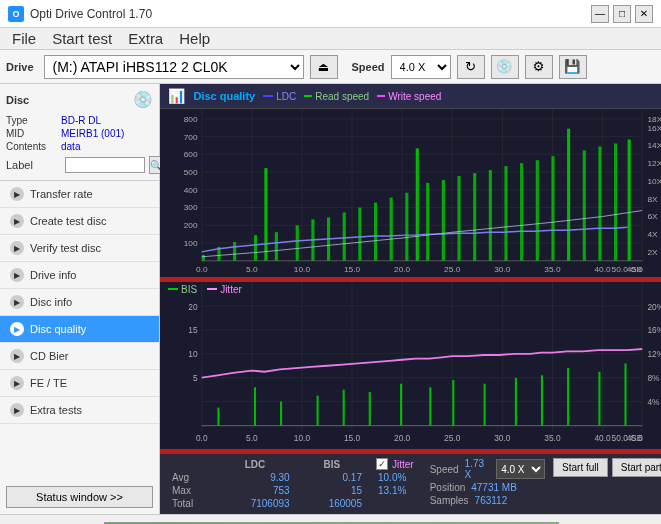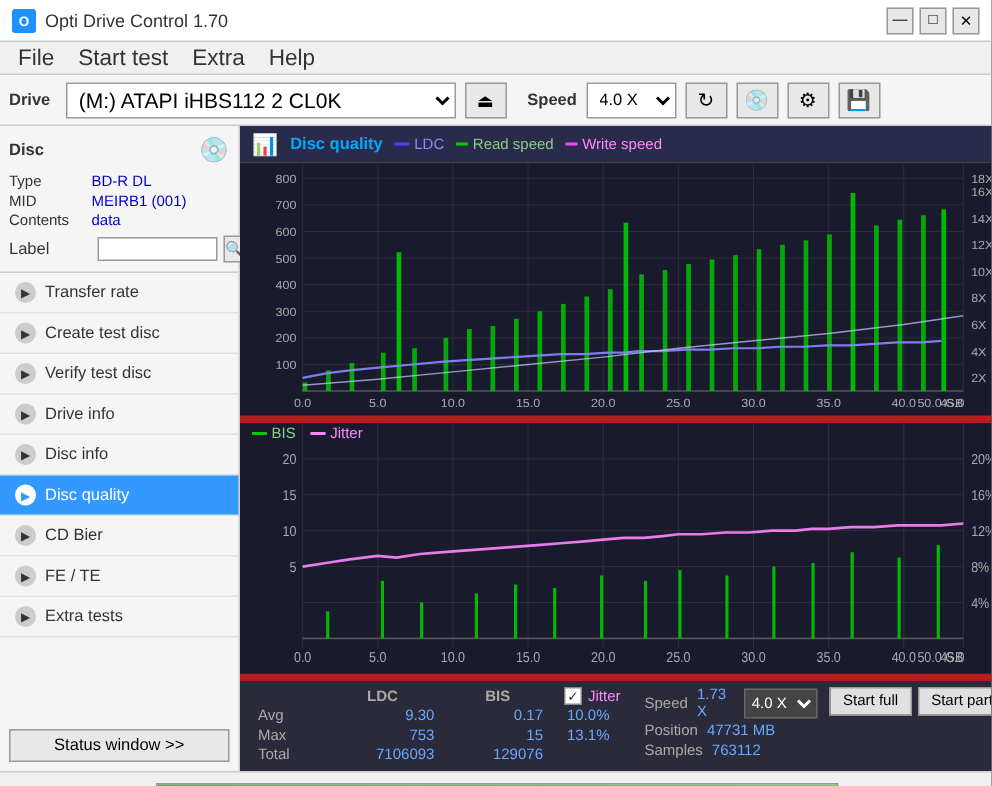--- a/index.html
+++ b/index.html
@@ -388,21 +388,21 @@
           <td class="blue-val" style="color:#66aaff;text-align:right;padding:1px 6px;">0.17</td>
         </tr>
         <tr>
           <td style="color:#aaa;padding:1px 4px;">Max</td>
           <td class="blue-val" style="color:#66aaff;text-align:right;padding:1px 6px;">753</td>
           <td class="blue-val" style="color:#66aaff;text-align:right;padding:1px 6px;">15</td>
         </tr>
         <tr>
           <td style="color:#aaa;padding:1px 4px;">Total</td>
           <td class="blue-val" style="color:#66aaff;text-align:right;padding:1px 6px;">7106093</td>
-          <td class="blue-val" style="color:#66aaff;text-align:right;padding:1px 6px;">129076</td>
+          <td class="blue-val" style="color:#66aaff;text-align:right;padding:1px 6px;">160005</td>
         </tr>
       </tbody>
         </table>
 
       <div style="display:flex;flex-direction:column;gap:2px;font-size:10px;">
         <div style="display:flex;align-items:center;gap:4px;">
           <div class="checkbox">✓</div>
           <span style="color:#ff88ff;">Jitter</span>
         </div>
         <div style="color:#66aaff;padding-left:2px;">10.0%</div>

